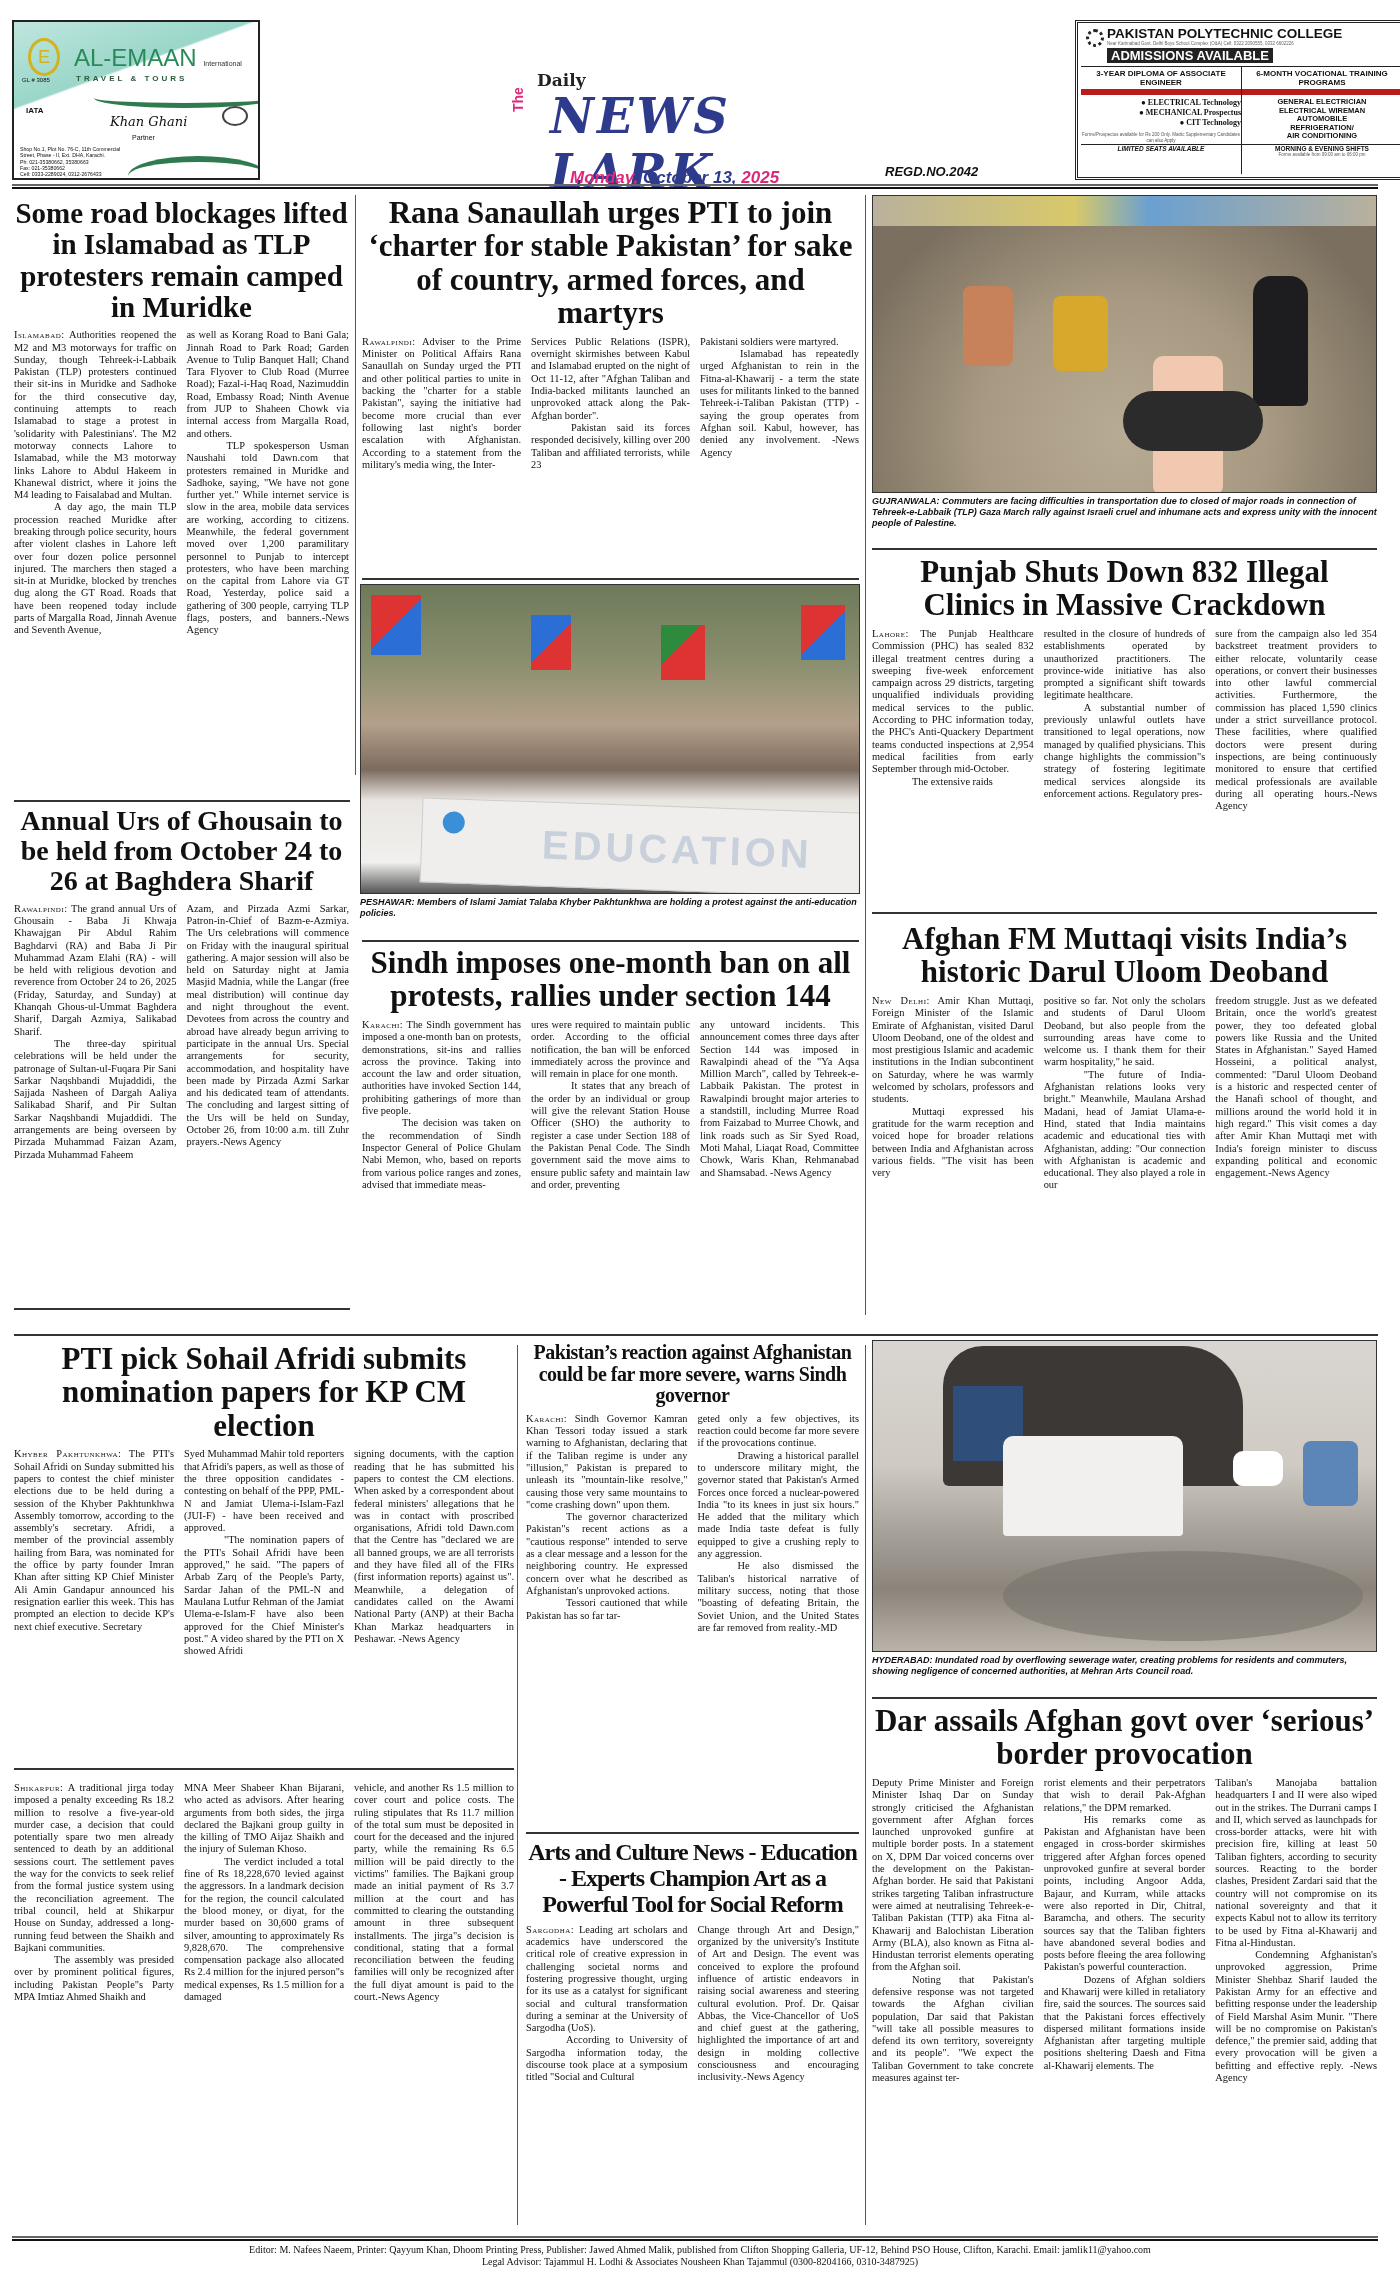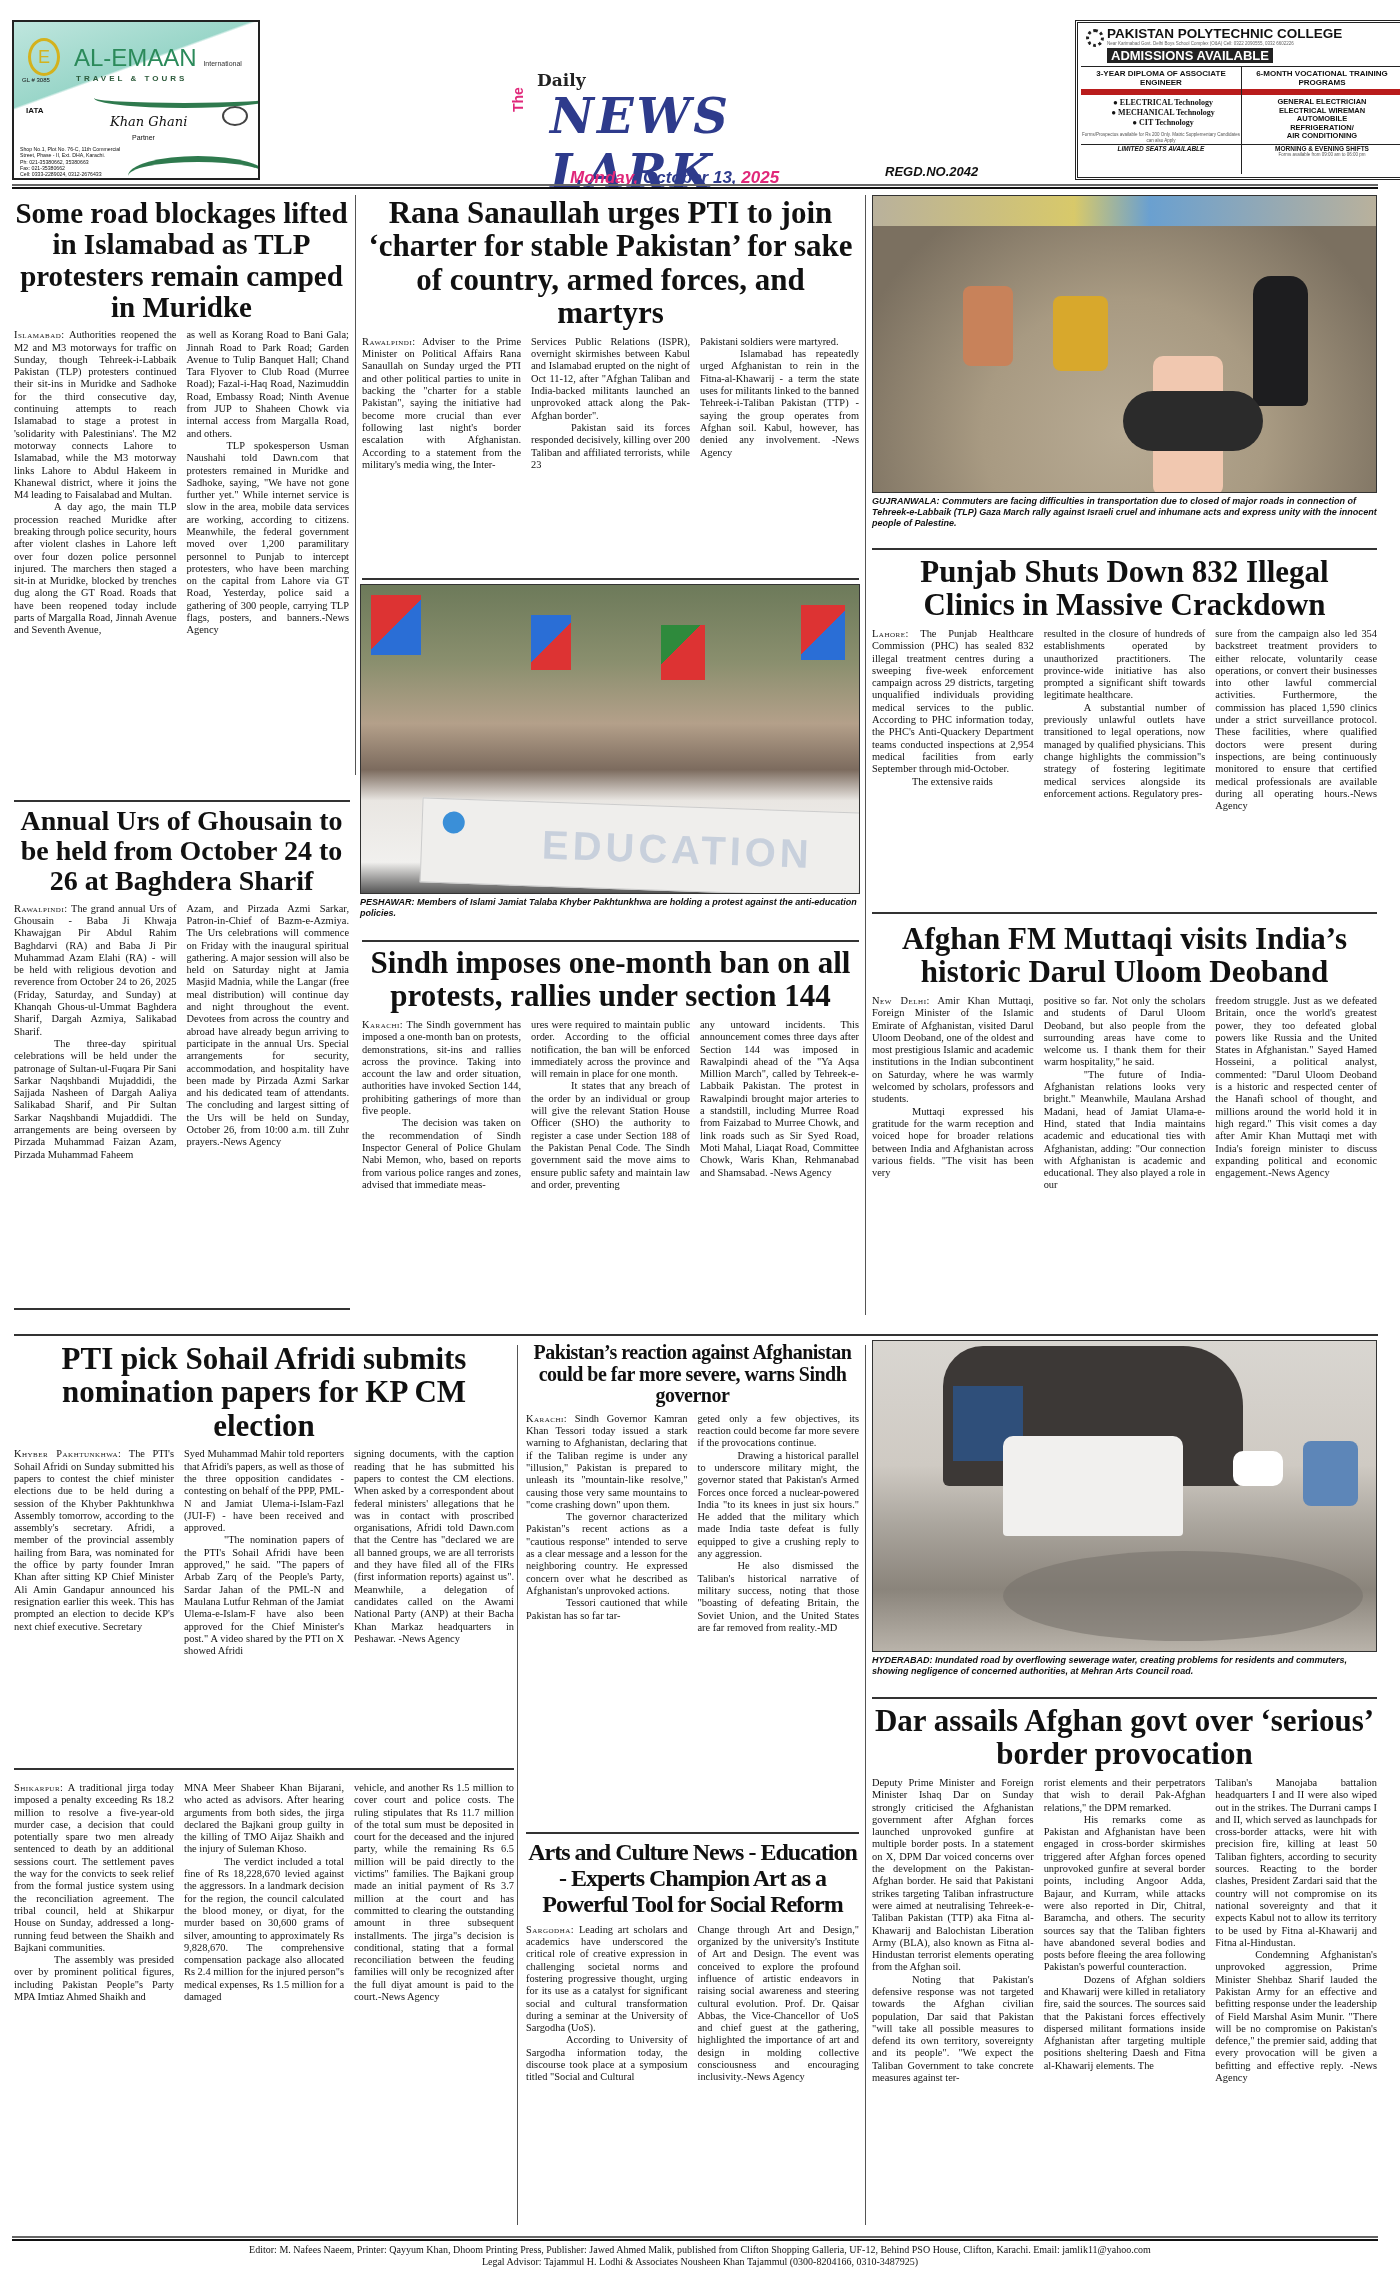--- a/index.html
+++ b/index.html
@@ -30,21 +30,21 @@
 
   .ad-right { left: 1043px; top: 20px; width: 333px; height: 160px; border: 3px double #222; font-family: "Liberation Sans", sans-serif; padding: 3px; margin-left: 32px; }
   .ad-right .t1 { font-weight: bold; font-size: 13.5px; padding-left: 26px; line-height: 15px; }
   .ad-right .gear { position:absolute; left: 8px; top: 6px; width: 18px; height: 18px; border-radius: 50%; border: 3px dotted #222; }
   .ad-right .t2 { font-size: 4.5px; color: #666; padding-left: 26px; }
   .ad-right .banner { background: #222; color: #fff; font-weight: bold; font-size: 13px; display: inline-block; padding: 0 4px; margin: 2px 0 0 26px; }
   .ad-right .cols { display: flex; border-top: 1px solid #222; margin-top: 2px; height: 108px; }
   .ad-right .cols > div { flex: 1; font-size: 6.5px; text-align: center; }
   .ad-right .cols > div:first-child { border-right: 1px solid #222; }
   .ad-right .hd { font-weight: bold; font-size: 8px; line-height: 9px; border-bottom: 6px solid #b91c1c; padding: 2px 0; }
-  .ad-right .item { font-weight: bold; font-family: "Liberation Serif", serif; font-size: 8px; text-align: center; padding-left: 4px; line-height: 10px; }
+  .ad-right .item { font-weight: bold; font-family: "Liberation Serif", serif; font-size: 8px; text-align: right; padding-left: 4px; line-height: 10px; }
   .ad-right .voc { font-weight: bold; font-size: 7.5px; line-height: 8.5px; padding: 3px 0; }
   .ad-right .small { font-size: 4.5px; color: #555; line-height: 6px; }
   .ad-right .strong { font-weight: bold; font-size: 6.5px; font-style: italic; border-top: 1px solid #222; }
 
   .rule-double { left: 12px; width: 1366px; height: 5px; border-top: 2px solid #666; border-bottom: 2px solid #111; }
   .hr { height: 0; border-top: 2px solid #333; }
   .vr { width: 0; border-left: 1px solid #555; }
 
   
   .article h2 { font-family: "Liberation Serif", serif; font-weight: bold; text-align: center; line-height: 1.08; color: #111; }
@@ -98,21 +98,21 @@
 
 <div class="abs ad-right">
   <div class="gear"></div>
   <div class="t1">PAKISTAN POLYTECHNIC COLLEGE</div>
   <div class="t2">Near Karimabad Govt. Delhi Boys School Complex (O&amp;A) Cell: 0322 2090555, 0332 6602226</div>
   <div class="banner">ADMISSIONS AVAILABLE</div>
   <div class="cols">
     <div>
       <div class="hd">3-YEAR DIPLOMA OF ASSOCIATE ENGINEER</div>
       <div class="item" style="margin-top:3px">● <span>ELECTRICAL Technology</span></div>
-      <div class="item">● <span>MECHANICAL Technology</span></div>
+      <div class="item">● <span>MECHANICAL Prospectus</span></div>
       <div class="item">● <span>CIT Technology</span></div>
       <div class="small" style="margin-top:4px">Forms/Prospectus available for Rs 200 Only. Matric Supplementary Candidates can also Apply</div>
       <div class="strong">LIMITED SEATS AVAILABLE</div>
     </div>
     <div>
       <div class="hd">6-MONTH VOCATIONAL TRAINING PROGRAMS</div>
       <div class="voc">
         <div>GENERAL ELECTRICIAN</div>
         <div>ELECTRICAL WIREMAN</div>
         <div>AUTOMOBILE</div>

